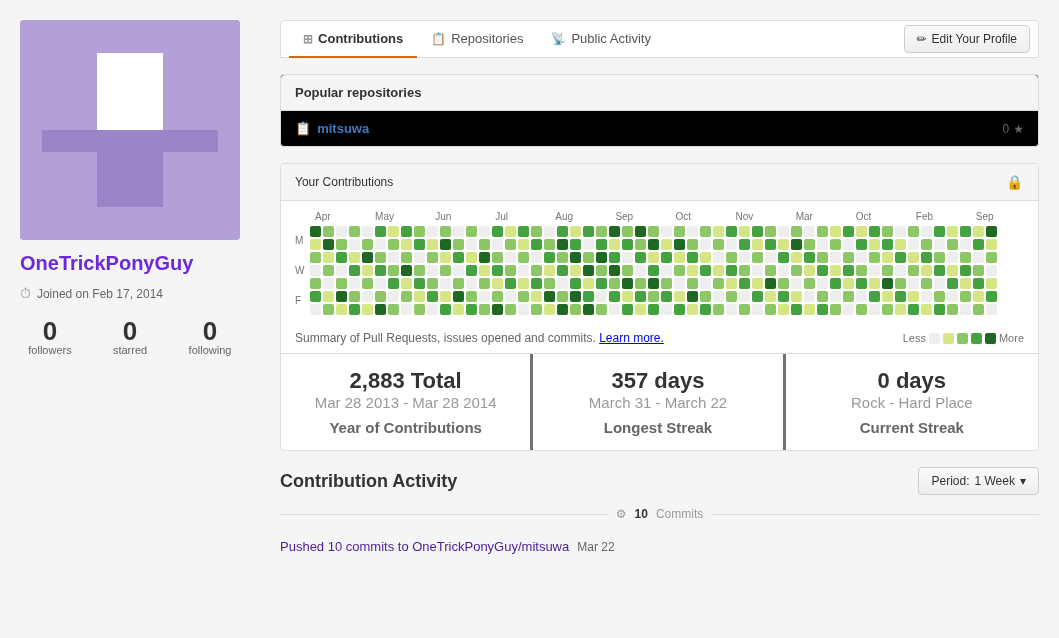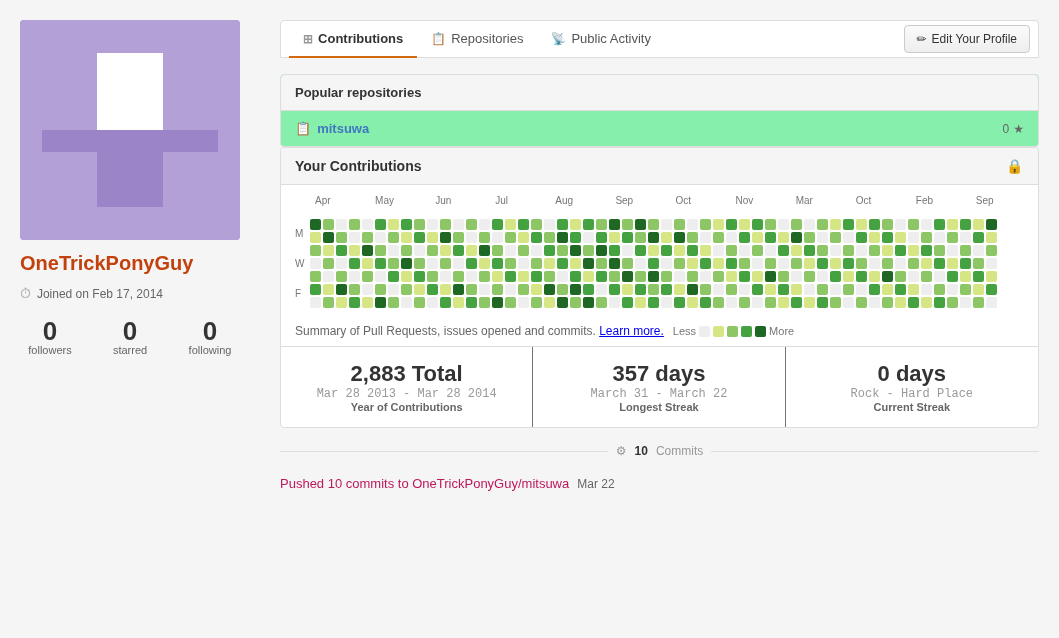--- a/index.html
+++ b/index.html
@@ -30,21 +30,21 @@
       overflow: hidden;
       margin-bottom: 12px;
     }
     .avatar-svg {
       width: 100%;
       height: 100%;
     }
     .username {
       font-size: 20px;
       font-weight: bold;
-      color: #c2410c;
+      color: #6d28d9;
       margin-bottom: 10px;
     }
     .joined-date {
       display: flex;
       align-items: center;
       gap: 6px;
       color: #666;
       font-size: 12px;
       margin-bottom: 16px;
     }
@@ -109,23 +109,24 @@
       background: linear-gradient(to bottom, #fafafa, #eee);
       border: 1px solid #ccc;
       border-radius: 4px;
       font-size: 12px;
       color: #333;
       cursor: pointer;
       white-space: nowrap;
     }
     
     .section-box {
-      background: #86efac;
+      background: #000000;
       border: 1px solid #ddd;
       border-radius: 4px;
+      margin-bottom: 16px;
     }
     .section-header {
       padding: 10px 14px;
       background: #f5f5f5;
       border-bottom: 1px solid #ddd;
       font-size: 13px;
       font-weight: bold;
       color: #333;
       border-radius: 4px 4px 0 0;
     }
@@ -161,34 +162,34 @@
     .contributions-header {
       display: flex;
       align-items: center;
       justify-content: space-between;
       padding: 10px 14px;
       background: #f5f5f5;
       border-bottom: 1px solid #ddd;
       border-radius: 4px 4px 0 0;
     }
     .contributions-header-title {
-      font-size: 14px;
-      font-weight: bold;
+      font-size: 12px;
+      font-weight: normal;
       color: #333;
     }
     .lock-icon { color: #999; font-size: 14px; }
     .grid-container {
       padding: 10px 14px;
       overflow-x: auto;
     }
     .month-labels {
       display: flex;
       gap: 12px;
       margin-left: 20px;
-      margin-bottom: 13px;
+      margin-bottom: 4px;
     }
     .month-label {
       font-size: 10px;
       color: #767676;
       width: 52px;
       text-align: left;
     }
     .grid-body {
       display: flex;
       gap: 2px;
@@ -220,60 +221,59 @@
       border-radius: 2px;
     }
     .c0 { background: #eee; }
     .c1 { background: #d6e685; }
     .c2 { background: #8cc665; }
     .c3 { background: #44a340; }
     .c4 { background: #1e6823; }
     .grid-legend {
       display: flex;
       align-items: center;
-      justify-content: flex-start;
+      justify-content: space-between;
       padding: 6px 14px 8px;
       font-size: 11px;
       color: #767676;
-      gap: 9px;
     }
     .legend-right {
       display: flex;
       align-items: center;
       gap: 3px;
     }
     .legend-cell {
       width: 11px;
       height: 11px;
       border-radius: 2px;
     }
     
     .contrib-stats {
       display: grid;
       grid-template-columns: 1fr 1fr 1fr;
       border-top: 1px solid #ddd;
     }
     .contrib-stat-item {
       padding: 14px;
       text-align: center;
-      border-right: 1px solid #737373;
+      border-right: 3px solid #737373;
     }
     .contrib-stat-item:last-child { border-right: none; }
     .contrib-stat-number {
       font-size: 22px;
       font-weight: bold;
       color: #333;
     }
     .contrib-stat-date {
-      font-size: 12px;
+      font-size: 15px;
       color: #999;
-      font-family: Liberation Mono, monospace;
+      margin-bottom: 8px;
     }
     .contrib-stat-label {
-      font-size: 11px;
+      font-size: 15px;
       color: #666;
       font-weight: bold;
     }
     
     .activity-section {
       margin-top: 16px;
     }
     .activity-header {
       display: flex;
       align-items: center;
@@ -311,21 +311,21 @@
       flex: 1;
       height: 1px;
       background: #ddd;
     }
     .commits-count {
       font-weight: bold;
       color: #333;
     }
     .commit-link {
       font-size: 13px;
-      color: #be185d;
+      color: #4c1d95;
       text-decoration: none;
     }
     .commit-date {
       font-size: 12px;
       color: #666;
     }
     .commit-line {
       display: flex;
       align-items: center;
       gap: 8px;
@@ -945,20 +945,28 @@
         </div>
         <div class="contrib-stat-item">
           <div class="contrib-stat-number">0 days</div>
           <div class="contrib-stat-date">Rock - Hard Place</div>
           <div class="contrib-stat-label">Current Streak</div>
         </div>
       </div>
     </div>
 
     <div class="activity-section">
+      <div class="activity-header">
+        <span class="activity-title">Contribution Activity</span>
+        <button class="period-btn">
+          <span>Period:</span>
+          <span>1 Week</span>
+          <span>▾</span>
+        </button>
+      </div>
       <div class="commits-divider">
         <span>⚙</span>
         <span class="commits-count">10</span>
         <span>Commits</span>
       </div>
       <div class="commit-line">
         <a class="commit-link" href="#">
           <span>Pushed 10 commits to OneTrickPonyGuy/mitsuwa</span>
         </a>
         <span class="commit-date">Mar 22</span>

